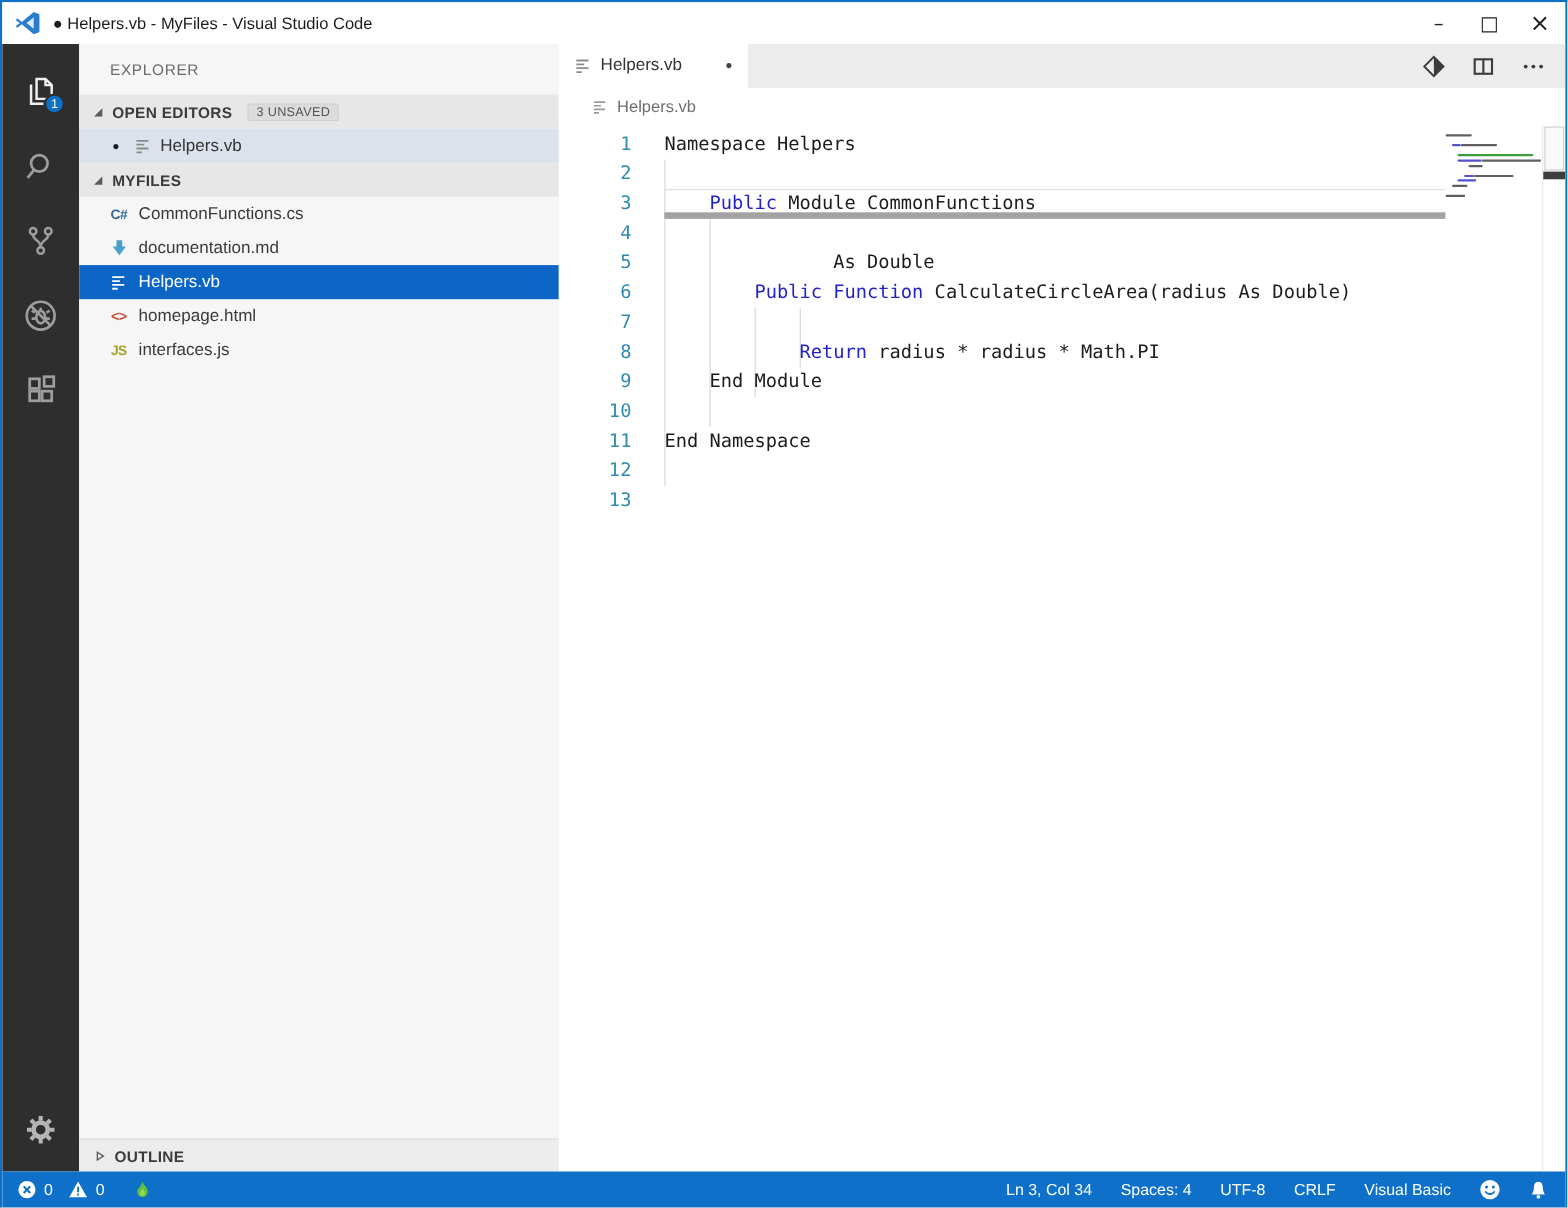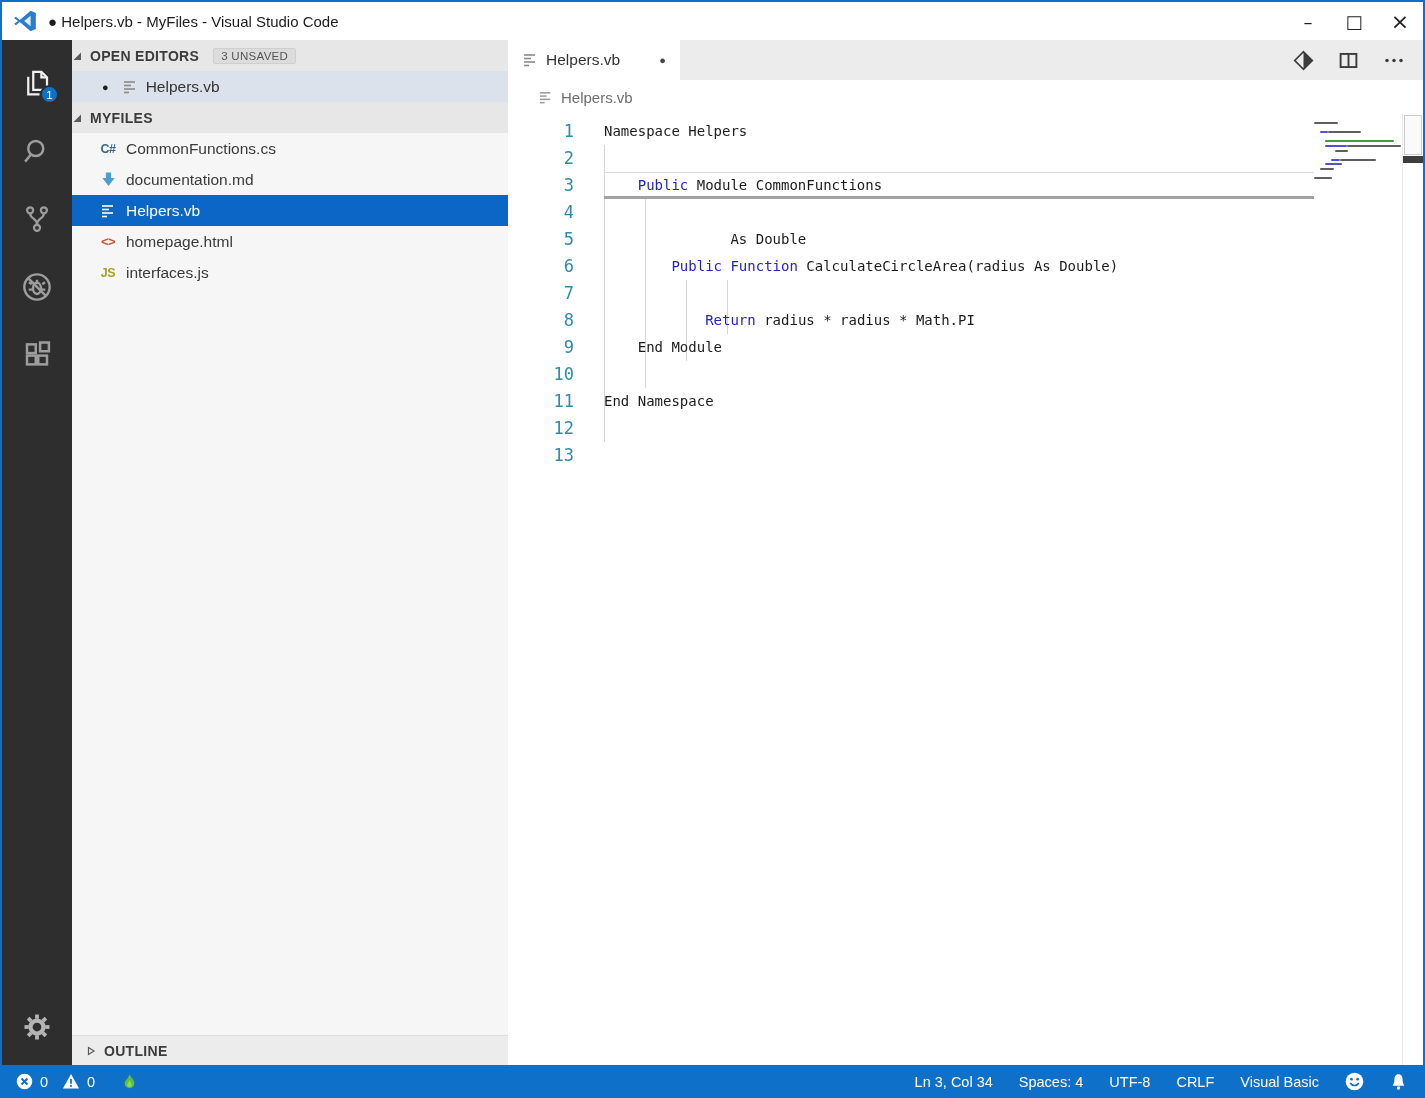--- a/index.html
+++ b/index.html
@@ -27,21 +27,21 @@
   
   .activitybar{ width:70px; background:#2e2e2e; display:flex; flex-direction:column; align-items:center; padding-top:12px; flex:0 0 auto; }
   .act-btn{ width:48px; height:62px; display:grid; place-items:center; position:relative; margin-bottom:6px; }
   .act-badge{ position:absolute; right:2px; bottom:10px; width:19px; height:19px; border-radius:50%;
     background:#0e70c8; color:#fff; font-size:11.5px; display:grid; place-items:center; border:2px solid #2e2e2e; }
   .act-spacer{ flex:1; }
   .gear-btn{ width:48px; height:56px; display:grid; place-items:center; margin-bottom:10px; }
   
   .sidebar{ width:436px; background:#f6f6f6; display:flex; flex-direction:column; flex:0 0 auto; }
   .explorer-title{ height:46px; line-height:46px; padding-left:28px; font-size:14px; color:#6b6b6b; letter-spacing:.6px; }
-  .sec-header{ height:31px; background:#e7e7e7; display:flex; align-items:center; 
+  .sec-header{ height:31px; background:#e7e7e7; display:flex; align-items:center; padding-left:12px;
     font-size:14px; font-weight:bold; color:#3b3b3b; letter-spacing:.3px; }
   .sec-header .lbl{ margin-left:8px; }
   .badge-chip{ margin-left:14px; background:#dcdcdc; border:1px solid #cfcfcf; border-radius:2px;
     font-size:11.5px; font-weight:normal; color:#555; padding:1px 7px; letter-spacing:.3px; }
   .oe-item{ height:31px; background:#dbe2eb; display:flex; align-items:center; padding-left:30px; font-size:15.5px; color:#333; }
   .oe-item .dot{ font-size:11px; color:#1e1e1e; }
   .oe-item .fic{ margin-left:13px; }
   .oe-item .nm{ margin-left:8px; }
   .file-row{ height:31px; display:flex; align-items:center; padding-left:26px; font-size:15.5px; color:#3a3a3a; }
   .file-row .fic{ width:20px; display:grid; place-items:center; }
@@ -62,22 +62,22 @@
   .tab .dirty{ margin-left:auto; font-size:11px; color:#454545; }
   .tab-actions{ margin-left:auto; display:flex; align-items:center; gap:24px; padding-right:18px; color:#3c3c3c; }
   .breadcrumb{ height:34px; display:flex; align-items:center; padding-left:30px; font-size:15px; color:#6e6e6e; background:#fff; flex:0 0 auto; }
   .breadcrumb .nm{ margin-left:8px; }
   .editorbody{ flex:1 1 auto; display:flex; min-height:0; }
   .gutter{ width:96px; padding-top:4px; flex:0 0 auto; }
   .gutter .ln{ height:27px; line-height:27px; text-align:right; padding-right:30px;
     font-family:"DejaVu Sans Mono", monospace; font-size:17px; color:#2f8bad; }
   .codearea{ flex:1 1 auto; position:relative; padding-top:4px; min-width:0; }
   .code-line{ position:relative; z-index:1; height:27px; line-height:27px; white-space:pre;
-    font-family:"DejaVu Sans Mono", monospace; font-size:14px; color:#1c1c1c; }
-  .code-line.current{ border-top:1px solid #dcdcdc; border-bottom:3px solid #a3a3a3; line-height:25px; }
+    font-family:"DejaVu Sans Mono", monospace; font-size:17px; color:#1c1c1c; }
+  .code-line.current{ border-top:1px solid #dcdcdc; border-bottom:6px solid #a3a3a3; line-height:25px; }
   .tok-kw{ color:#2323c8; } .tok-pl{ color:#1c1c1c; } .tok-cm{ color:#169416; }
   .indent-guide{ position:absolute; z-index:0; width:0; border-left:1px solid #d6d6d6; }
   .minimap{ width:88px; padding-top:8px; flex:0 0 auto; overflow:hidden; }
   .mm-line{ height:2px; margin-bottom:2.6px; white-space:nowrap; font-size:0; }
   .mm-line span{ display:inline-block; height:2px; border-radius:1px; }
   .scrollcol{ width:21px; border-left:1px solid #e8e8e8; flex:0 0 auto; position:relative; }
   .sc-slider{ position:absolute; top:1px; left:1px; right:1px; height:40px; background:#fafafa; border:1px solid #ccc; }
   .sc-mark{ position:absolute; top:42px; left:0; right:0; height:7px; background:#3d3d3d; }
   
   .statusbar{ height:33px; background:#0e70c8; color:#fff; display:flex; align-items:center;
@@ -162,20 +162,21 @@
             <line x1="4.9" y1="4.9" x2="7.3" y2="7.3"></line>
               <line x1="16.7" y1="16.7" x2="19.1" y2="19.1"></line>
             <line x1="4.9" y1="19.1" x2="7.3" y2="16.7"></line>
               <line x1="16.7" y1="7.3" x2="19.1" y2="4.9"></line>
           </g>
         </svg>
       </div>
     </div>
 
     <div class="sidebar">
+      <div class="explorer-title">EXPLORER</div>
 
       <div class="sec-header">
         <svg width="10" height="10" viewBox="0 0 10 10">
             <path d="M1.5 9 H9 V1.5 Z" fill="#5a5a5a"></path>
           </svg>
         <span class="lbl">OPEN EDITORS</span>
         <span class="badge-chip">3 UNSAVED</span>
       </div>
 
       <div class="oe-item">

